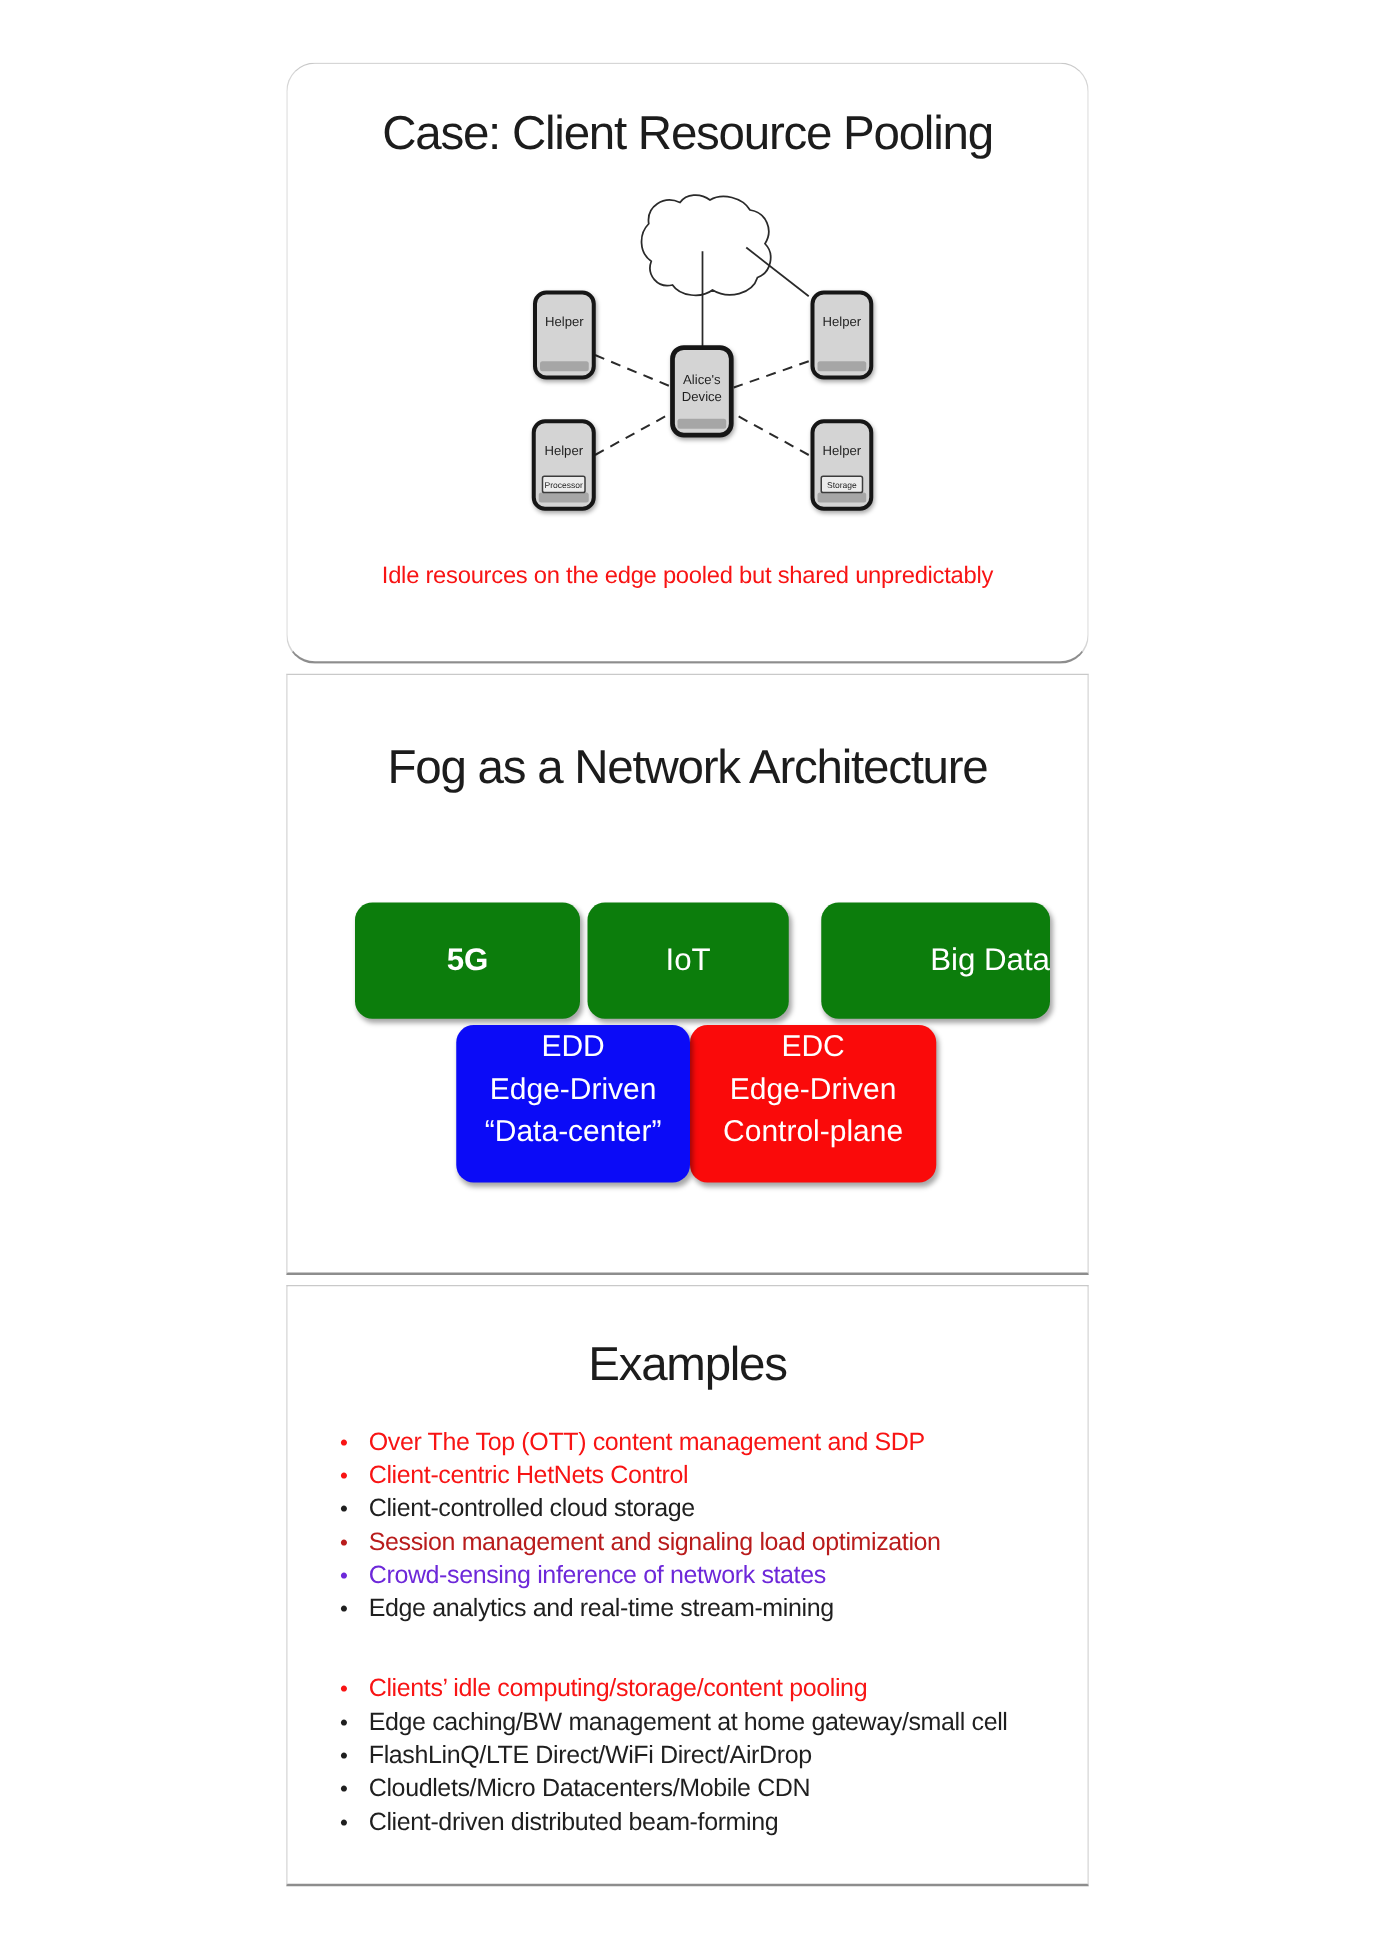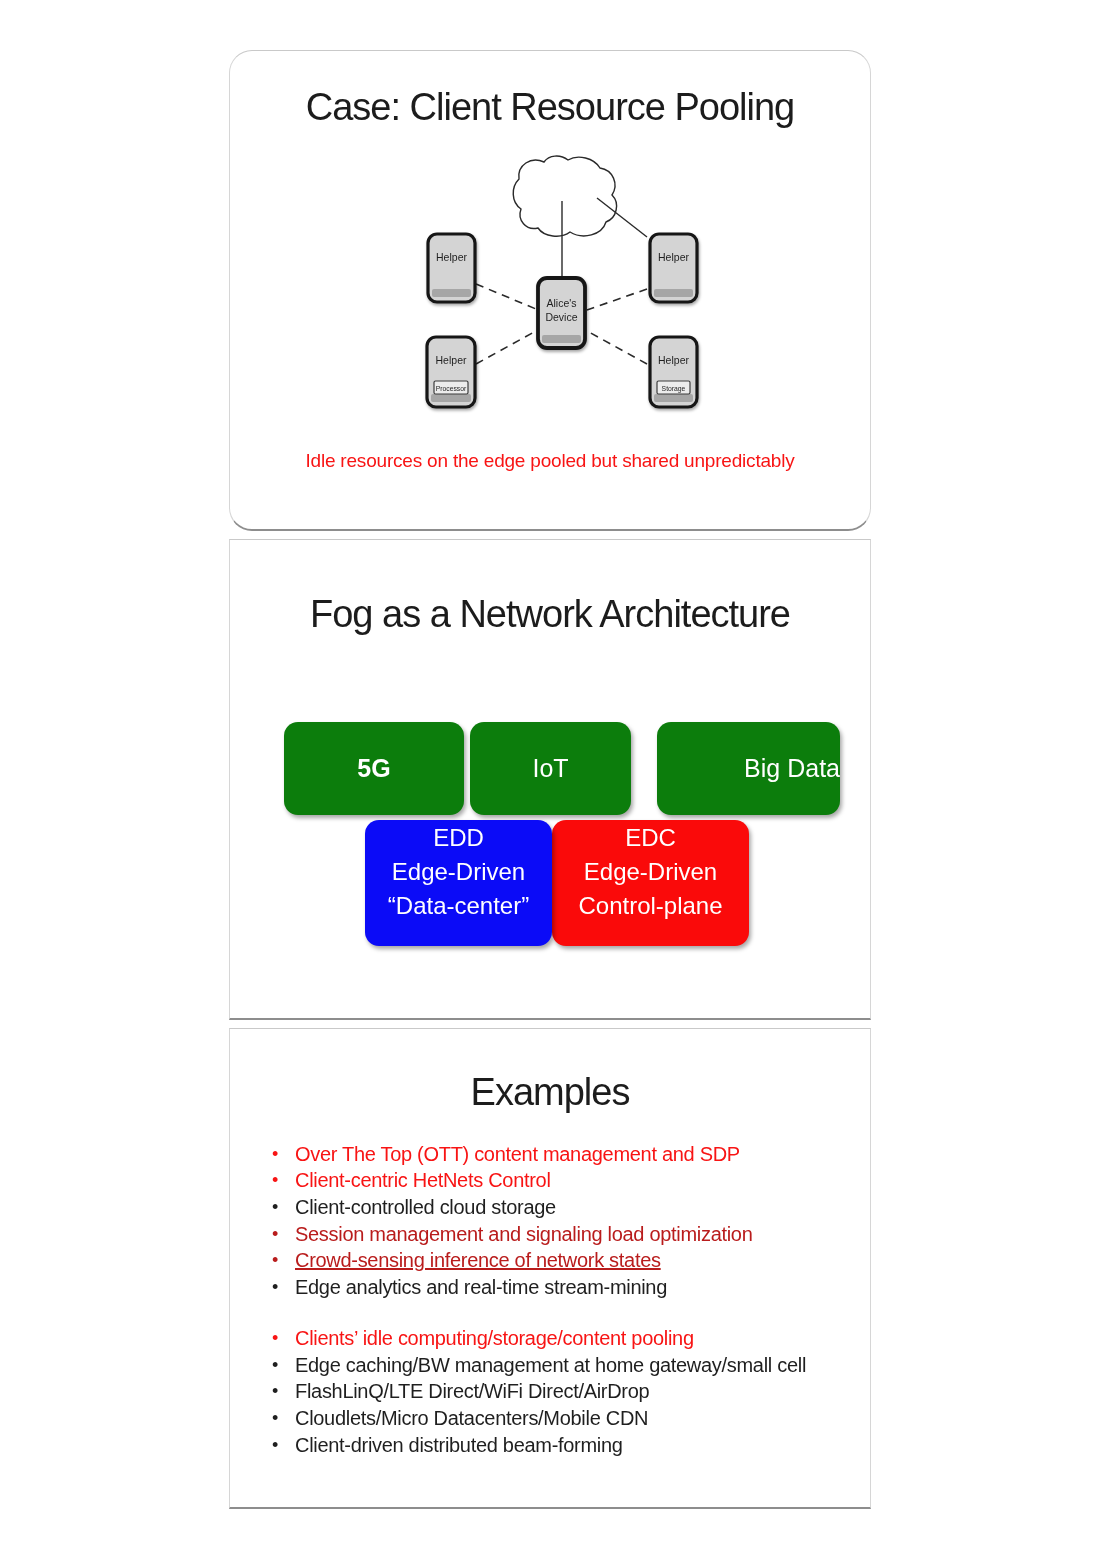--- a/index.html
+++ b/index.html
@@ -39,21 +39,21 @@
   .gbox3{left:427px;width:183px;text-align:right;}
   .stack-box{top:280px;height:126px;font-size:24px;line-height:34px;padding-top:1px;
              box-sizing:border-box;}
   .bluebox{left:135px;width:187px;z-index:2;}
   .redbox{left:322px;width:197px;z-index:1;}
   
   .bullet-list{margin:25px 0 0 0;padding:0 0 0 65px;}
   .bullet-list li{list-style:none;position:relative;font-size:20px;line-height:26.7px;
                   letter-spacing:-0.3px;}
   .bullet-list li::before{content:"\2022";position:absolute;left:-23px;font-size:18px;}
-  .gap-before{margin-top:24px;}
+  .gap-before{margin-top:37px;}
 </style>
 </head>
 <body>
 
 <div class="page">
 
   <section class="slide slide1">
     <h1 class="slide-title">Case: Client Resource Pooling</h1>
 
     <svg class="diagram" viewBox="0 0 640 478">
@@ -130,21 +130,21 @@
     </div>
   </section>
 
   <section class="slide slide3">
     <h1 class="slide-title">Examples</h1>
     <ul class="bullet-list">
       <li style="color: rgb(248, 20, 20);">Over The Top (OTT) content management and SDP</li>
       <li style="color: rgb(248, 20, 20);">Client-centric HetNets Control</li>
       <li style="color: rgb(31, 31, 31);">Client-controlled cloud storage</li>
       <li style="color: #b91c1c;">Session management and signaling load optimization</li>
-      <li style="color: #b91c1c; text-decoration: underline;">Crowd-sensing inference of network states</li>
+      <li style="color: #6d28d9;">Crowd-sensing inference of network states</li>
       <li style="color: rgb(31, 31, 31);">Edge analytics and real-time stream-mining</li>
       <li class="gap-before" style="color: rgb(248, 20, 20);">Clients’ idle computing/storage/content pooling</li>
       <li style="color: rgb(31, 31, 31);">Edge caching/BW management at home gateway/small cell</li>
       <li style="color: rgb(31, 31, 31);">FlashLinQ/LTE Direct/WiFi Direct/AirDrop</li>
       <li style="color: rgb(31, 31, 31);">Cloudlets/Micro Datacenters/Mobile CDN</li>
       <li style="color: rgb(31, 31, 31);">Client-driven distributed beam-forming</li>
     </ul>
   </section>
 
 </div>

